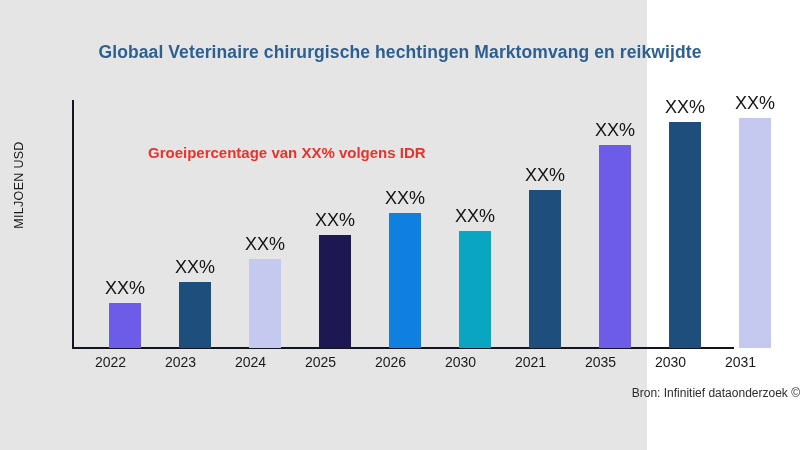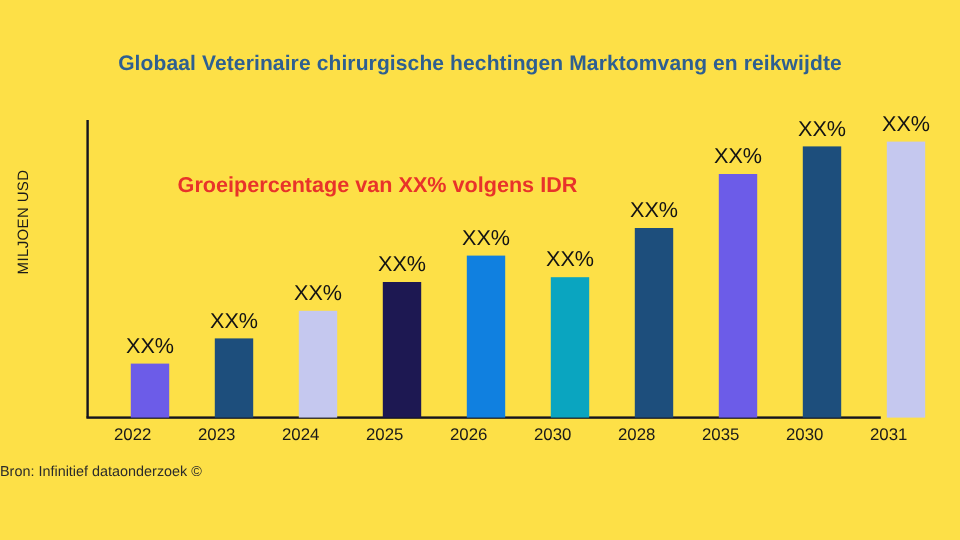--- a/index.html
+++ b/index.html
@@ -10,23 +10,23 @@
   body {
     width: 800px;
     height: 450px;
     overflow: hidden;
     font-family: "Liberation Sans", sans-serif;
     position: relative;
   }
   #chart-root {
     position: absolute;
     left: 0; top: 0;
-    width: 800px;
+    width: 647px;
     height: 450px;
-    background: #fde047;
+    background: #e5e5e5;
   }
   
   .chart-title {
     position: absolute;
     left: 0;
     top: 42px;
     width: 800px;
     text-align: center;
     font-size: 17.5px;
     font-weight: 600;
@@ -99,32 +99,32 @@
     margin-left: -14px;
     text-align: left;
     font-size: 14px;
     color: #1a1a1a;
   }
   
   .annotation {
     position: absolute;
     left: 148px;
     top: 144px;
-    font-size: 18px;
+    font-size: 15px;
     font-weight: 600;
     color: #e8332a;
     white-space: nowrap;
   }
   
   .source {
     position: absolute;
     left: 0;
     top: 386px;
     width: 800px;
-    text-align: left;
+    text-align: right;
     font-size: 12px;
     color: #2b2b2b;
   }
 </style>
 </head>
 <body>
 
 <div id="chart-root">
 
   <div class="chart-title">Globaal Veterinaire chirurgische hechtingen Marktomvang en reikwijdte</div>
@@ -162,21 +162,21 @@
       <div class="tick-label" style="left: 389px;">2026</div>
       <div class="bar-group" style="left: 459px;">
         <div class="bar-value" style="bottom: 121px;">XX%</div>
         <div class="bar" style="height: 117px; background: rgb(10, 165, 192);"></div>
       </div>
       <div class="tick-label" style="left: 459px;">2030</div>
       <div class="bar-group" style="left: 529px;">
         <div class="bar-value" style="bottom: 162px;">XX%</div>
         <div class="bar" style="height: 158px; background: rgb(29, 78, 124);"></div>
       </div>
-      <div class="tick-label" style="left: 529px;">2028</div>
+      <div class="tick-label" style="left: 529px;">2021</div>
       <div class="bar-group" style="left: 599px;">
         <div class="bar-value" style="bottom: 207px;">XX%</div>
         <div class="bar" style="height: 203px; background: rgb(108, 92, 232);"></div>
       </div>
       <div class="tick-label" style="left: 599px;">2035</div>
       <div class="bar-group" style="left: 669px;">
         <div class="bar-value" style="bottom: 230px;">XX%</div>
         <div class="bar" style="height: 226px; background: rgb(29, 78, 124);"></div>
       </div>
       <div class="tick-label" style="left: 669px;">2030</div>

